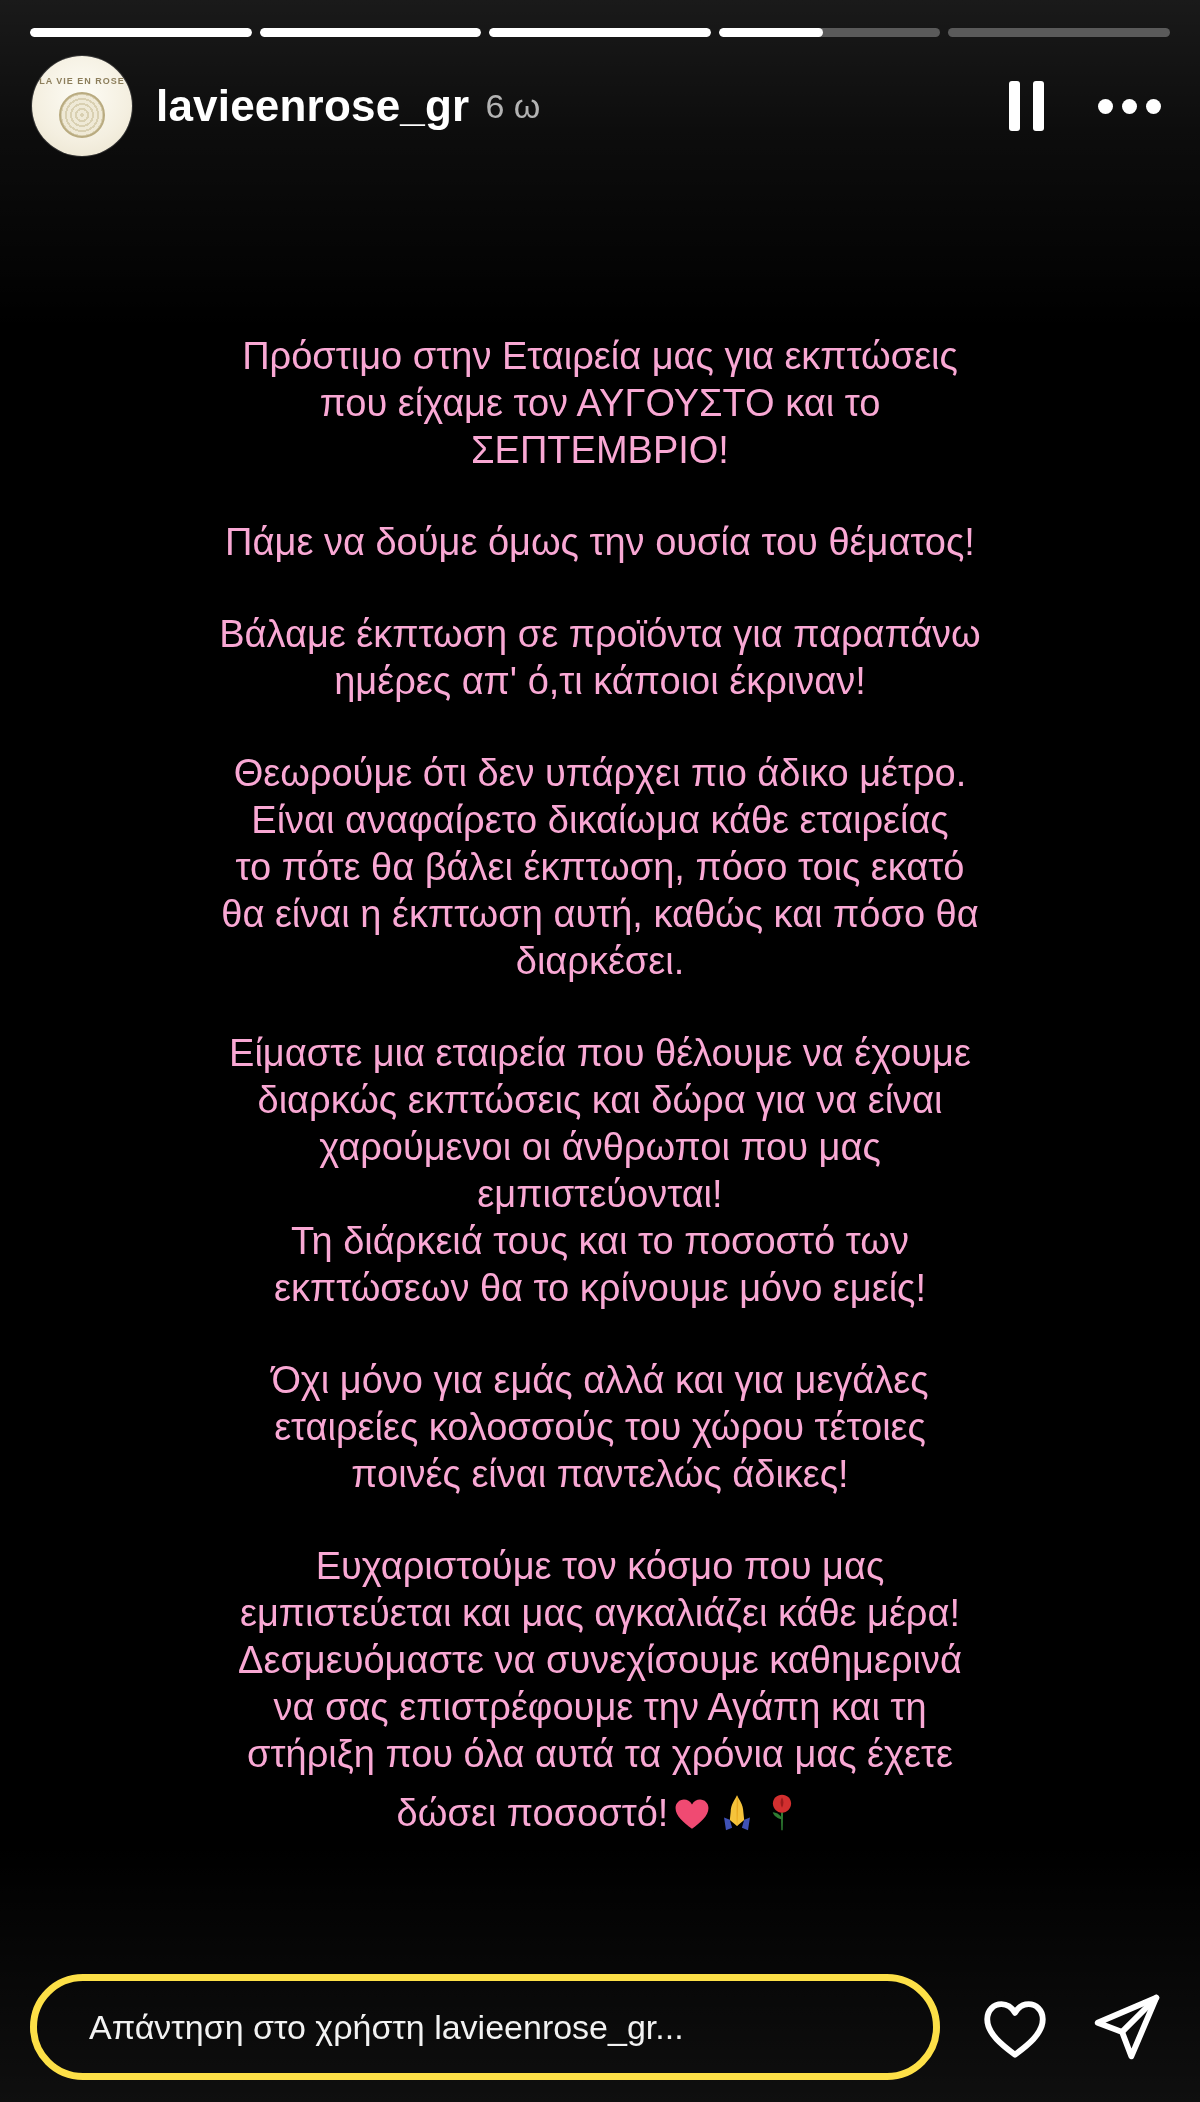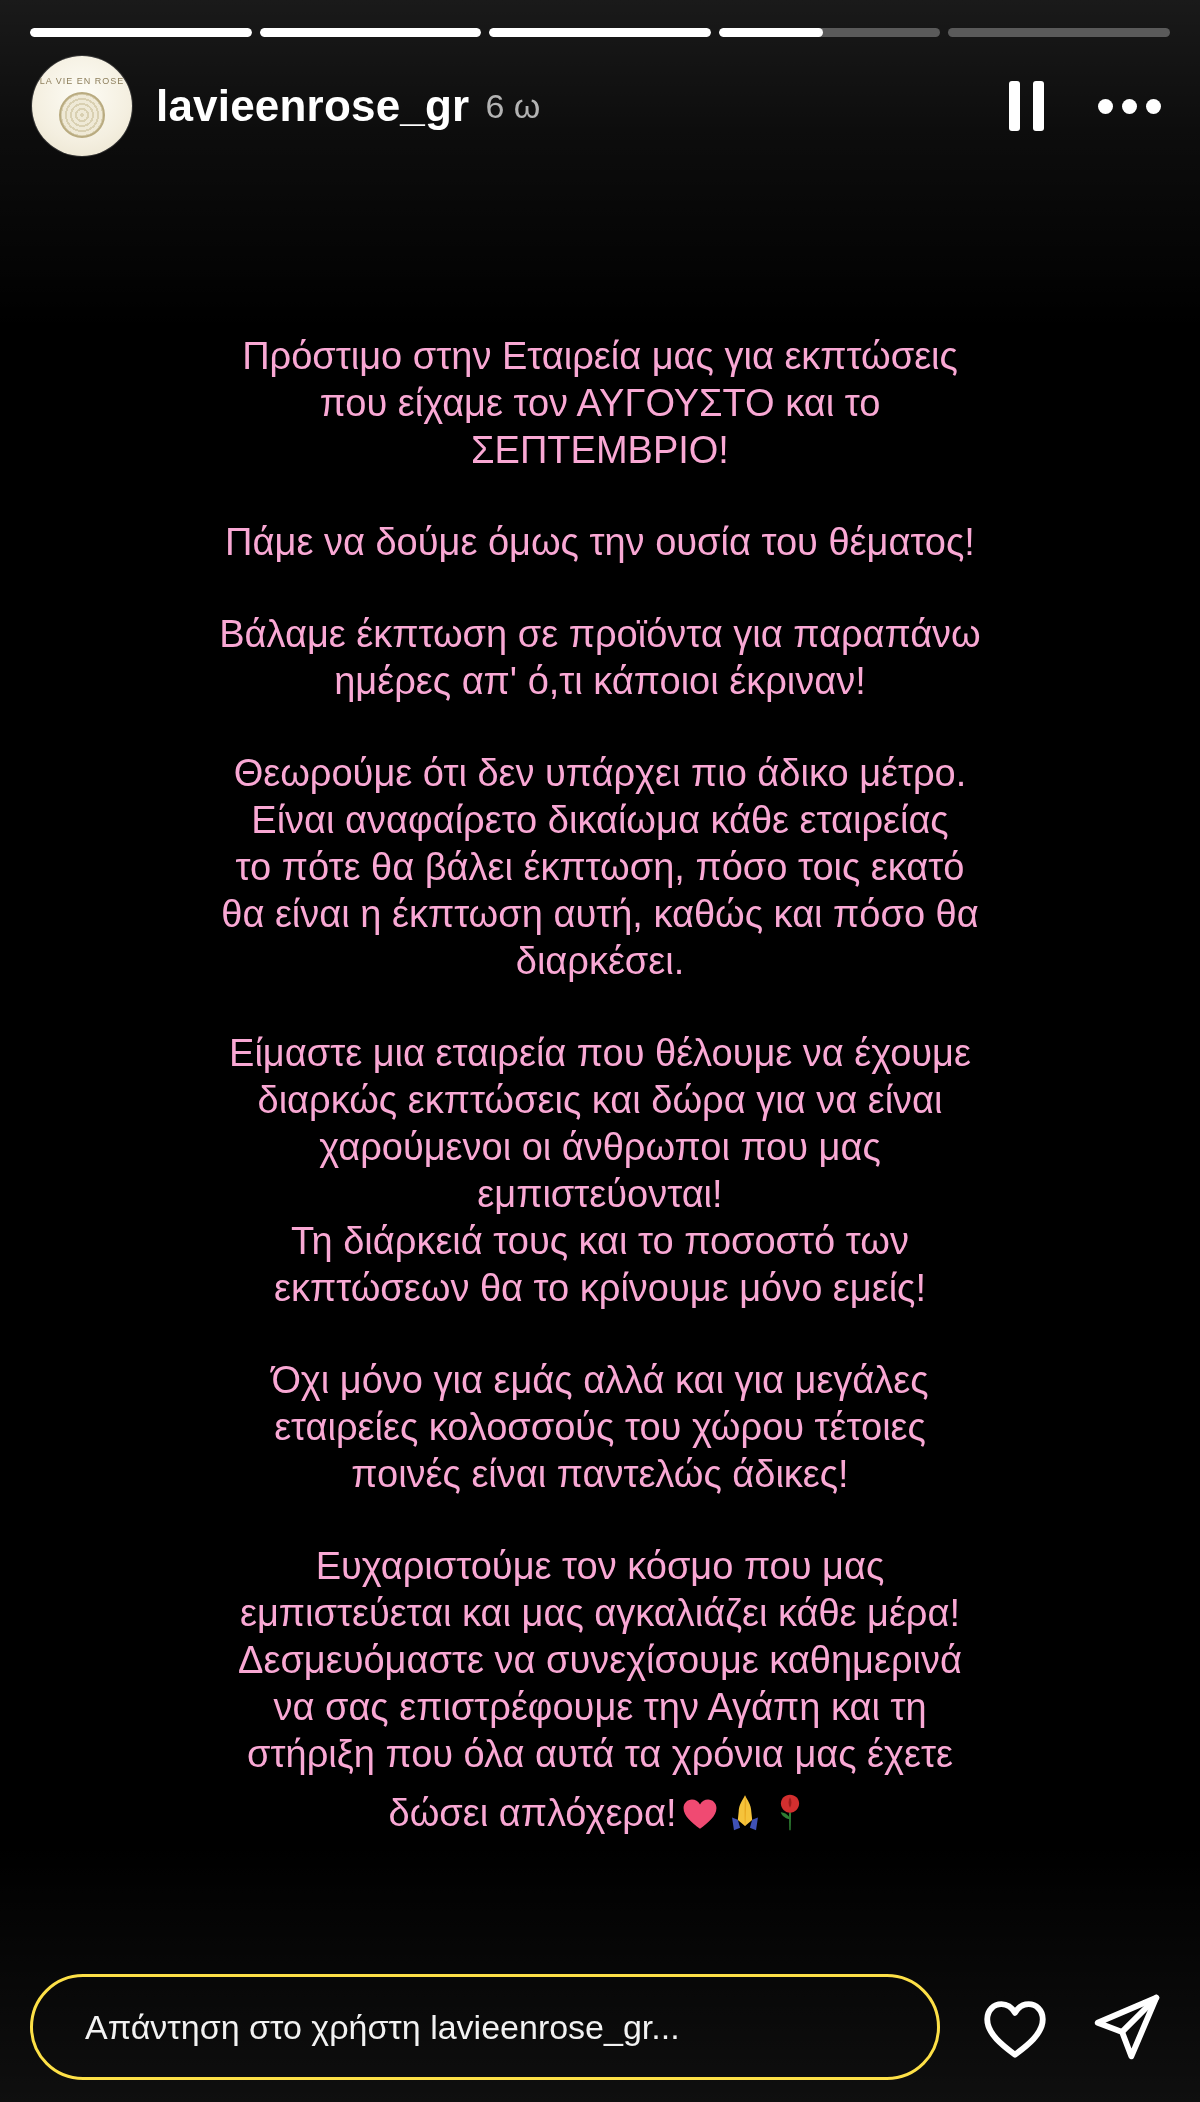--- a/index.html
+++ b/index.html
@@ -18,21 +18,21 @@
   .seg { flex:1; height:9px; border-radius:5px; background:#5a5a5a; overflow:hidden; }
   .seg-fill { height:100%; background:#ffffff; border-radius:5px; }
 
   
   .header { position:absolute; top:55px; left:32px; right:36px; height:102px;
     display:flex; align-items:center; }
   .avatar { width:100px; height:100px; border-radius:50%; flex:0 0 auto;
     background:radial-gradient(circle at 50% 38%, #fdfcf5 0%, #f4efe0 60%, #e9e2cc 100%);
     display:flex; flex-direction:column; align-items:center; overflow:hidden;
     box-shadow:0 0 0 1px rgba(255,255,255,0.15); }
-  .avatar-brand { margin-top:20px; font-size:9px; letter-spacing:1px; color:#8d7f5c; font-weight:400; white-space:nowrap; }
+  .avatar-brand { margin-top:20px; font-size:9px; letter-spacing:1px; color:#8d7f5c; font-weight:700; white-space:nowrap; }
   .avatar-ornament { margin-top:6px; width:46px; height:46px; border-radius:50%;
     border:2px solid #b9ab80;
     background:repeating-radial-gradient(circle at 50% 50%, #d9d0b2 0 2px, #efe9d6 2px 5px); }
   .username { margin-left:24px; font-size:44px; font-weight:700; color:#ffffff; letter-spacing:0.2px; }
   .timestamp { margin-left:16px; font-size:34px; color:#b3b3b3; }
   .header-spacer { flex:1; }
   .icon-btn { background:none; border:none; cursor:pointer; display:flex; align-items:center; justify-content:center; }
   .pause-btn { width:48px; height:60px; gap:13px; margin-right:44px; }
   .pause-bar { width:11px; height:50px; background:#fff; border-radius:3px; }
   .more-btn { width:70px; height:60px; gap:9px; }
@@ -43,21 +43,21 @@
     color:#f9a8d4; font-size:38px; line-height:47px; font-weight:400; }
   .para { white-space:pre-line; margin:0 0 45px 0; }
   .para:last-child { margin-bottom:12px; }
   .closing-line { line-height:47px; }
   .emo { display:inline-block; width:42px; height:42px; vertical-align:-8px; margin-left:3px; }
   .emo svg { width:100%; height:100%; display:block; }
 
   
   .footer { position:absolute; left:30px; right:36px; bottom:22px; height:106px;
     display:flex; align-items:center; gap:38px; }
-  .reply-input { flex:1; height:106px; background:transparent; border:3px solid #fde047;
+  .reply-input { flex:1; height:106px; background:transparent; border:7px solid #fde047;
     border-radius:60px; color:#ffffff; font-size:34px; padding:0 40px 0 52px;
     font-family:"Liberation Sans", sans-serif; outline:none; min-width:0; }
   .reply-input::placeholder { color:#f2f2f2; opacity:1; }
   .footer .icon-btn { width:74px; height:74px; flex:0 0 auto; }
   .footer svg { width:100%; height:100%; }
 </style>
 </head>
 <body>
 
 <div class="screen">
@@ -122,21 +122,21 @@
 εκπτώσεων θα το κρίνουμε μόνο εμείς!</div>
         <div class="para">Όχι μόνο για εμάς αλλά και για μεγάλες
 εταιρείες κολοσσούς του χώρου τέτοιες
 ποινές είναι παντελώς άδικες!</div>
         <div class="para">Ευχαριστούμε τον κόσμο που μας
 εμπιστεύεται και μας αγκαλιάζει κάθε μέρα!
 Δεσμευόμαστε να συνεχίσουμε καθημερινά
 να σας επιστρέφουμε την Αγάπη και τη
 στήριξη που όλα αυτά τα χρόνια μας έχετε</div>
       </div>
-    <div class="closing-line"><span>δώσει απλόχερα!</span><span class="emo"><svg viewBox="0 0 24 24">
+    <div class="closing-line"><span>δώσει ποσοστό!</span><span class="emo"><svg viewBox="0 0 24 24">
             <path fill="#f04a72" d="M12 21C7.2 17.6 2.6 13.7 2.6 9.2 2.6 6.3 4.8 4.3 7.4 4.3c1.9 0 3.6 1 4.6 2.8 1-1.8 2.7-2.8 4.6-2.8 2.6 0 4.8 2 4.8 4.9 0 4.5-4.6 8.4-9.4 11.8z"></path>
           </svg></span><span class="emo"><svg viewBox="0 0 24 24">
             <path fill="#f5c33b" d="M12 1.8c-1.2 2.4-3.6 5.5-3.6 9.4L7.9 16l4.1 3.4L16.1 16l-.5-4.8c0-3.9-2.4-7-3.6-9.4z"></path>
             <path fill="#e8a820" d="M12 1.8c-.3 3.5-.3 13.2 0 17.6l.2-.2.5-13.6c-.2-1.4-.5-2.7-.7-3.8z"></path>
             <path fill="#3f51b5" d="M4.6 14.6l3.3 1.2 1.3 4.6-3.5 1.4zM19.4 14.6l-3.3 1.2-1.3 4.6 3.5 1.4z"></path>
           </svg></span><span class="emo"><svg viewBox="0 0 24 24">
             <path fill="#2e7d32" d="M11.4 11.5h1.2l-.2 10.3h-.8z"></path>
             <path fill="#2e7d32" d="M12 15.6c-2.6-.4-4.7-1.9-5.3-4 2.7.2 4.8 1.8 5.3 4z"></path>
             <path fill="#d32f2f" d="M12 1.6c2.9 0 5.2 2.1 5.2 5S14.9 11.8 12 11.8 6.8 9.5 6.8 6.6 9.1 1.6 12 1.6z"></path>
             <path fill="#9e1c1c" d="M12 3c1.1 1.7 1.1 4.3 0 6-1.1-1.7-1.1-4.3 0-6z"></path>

